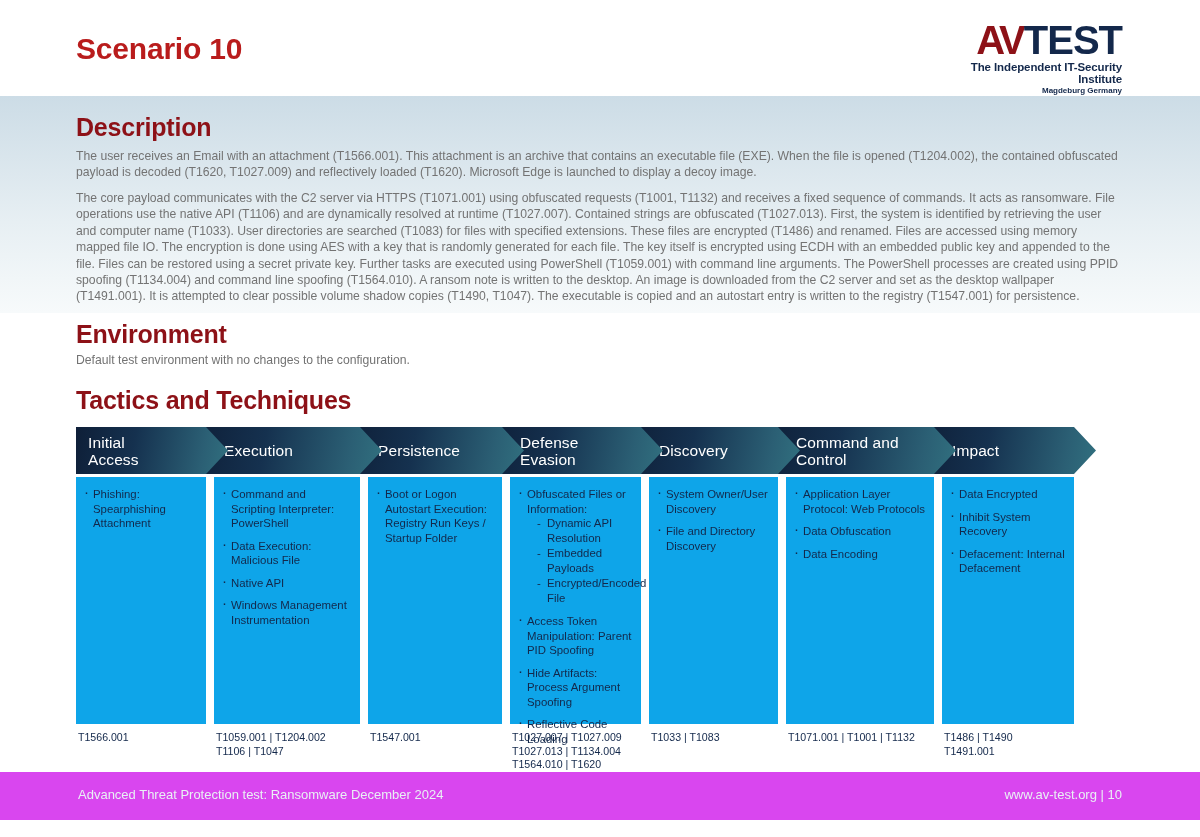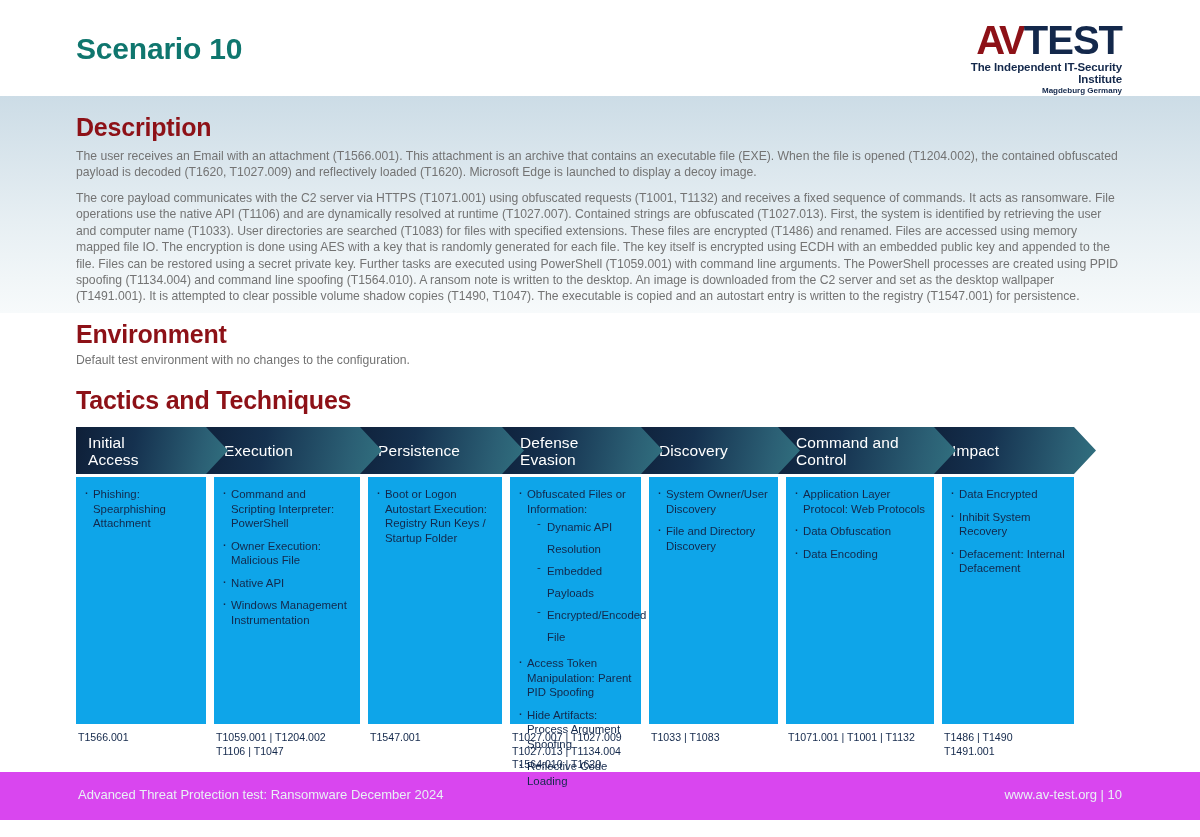--- a/index.html
+++ b/index.html
@@ -11,21 +11,21 @@
   }
   .page { position: relative; width: 1200px; height: 837px; background: #ffffff; }
 
   
   .header {
     position: absolute; left: 0; top: 0; width: 1200px; height: 96px;
     background: #ffffff;
   }
   .page-title {
     position: absolute; left: 76px; top: 32px;
-    font-size: 30px; font-weight: bold; color: #0f766e;
+    font-size: 30px; font-weight: bold; color: #b91c1c;
     letter-spacing: -0.2px;
   }
   .logo { position: absolute; right: 78px; top: 20px; width: 180px; height: 62px; }
   .logo-main {
     display: flex; align-items: center; justify-content: flex-end;
     height: 40px; line-height: 38px;
   }
   .logo-av {
     font-size: 40px; font-weight: bold; color: #8d1117;
     letter-spacing: -3px; font-family: "Liberation Sans", sans-serif;
@@ -102,21 +102,21 @@
     position: relative; color: #13284b; font-size: 11.4px; line-height: 14.5px;
     padding-left: 11px; margin-bottom: 8px;
   }
   ul.tech > li::before {
     content: "\00B7"; position: absolute; left: 2px; top: -2px;
     font-size: 15px; line-height: 14.5px; color: #13284b;
   }
   ul.sub { list-style: none; margin-top: 0px; padding-left: 10px; }
   ul.sub > li {
     position: relative; padding-left: 10px; margin-bottom: 0px;
-    font-size: 11.4px; line-height: 22px; color: #13284b;
+    font-size: 11.4px; line-height: 15px; color: #13284b;
   }
   ul.sub > li::before {
     content: "-"; position: absolute; left: 0px; top: 0px;
     font-size: 11.4px; line-height: 14.5px; color: #13284b;
   }
   .ids {
     margin-top: 7px; color: #13284b; font-size: 10.6px; line-height: 13.5px;
     padding-left: 2px; white-space: pre-line;
   }
 
@@ -178,21 +178,21 @@
           <div class="ids">T1566.001</div>
         </div>
         <div class="col" style="width: 146px; z-index: 19;">
           <div class="chev">
             <div class="chev-shape"></div>
             <div class="chev-label">Execution</div>
           </div>
           <div class="panel">
             <ul class="tech">
               <li>Command and Scripting Interpreter: PowerShell</li>
-              <li>Owner Execution: Malicious File</li>
+              <li>Data Execution: Malicious File</li>
               <li>Native API</li>
               <li>Windows Management Instrumentation</li>
             </ul>
           </div>
           <div class="ids">T1059.001 | T1204.002
 T1106 | T1047</div>
         </div>
         <div class="col" style="width: 134px; z-index: 18;">
           <div class="chev">
             <div class="chev-shape"></div>

